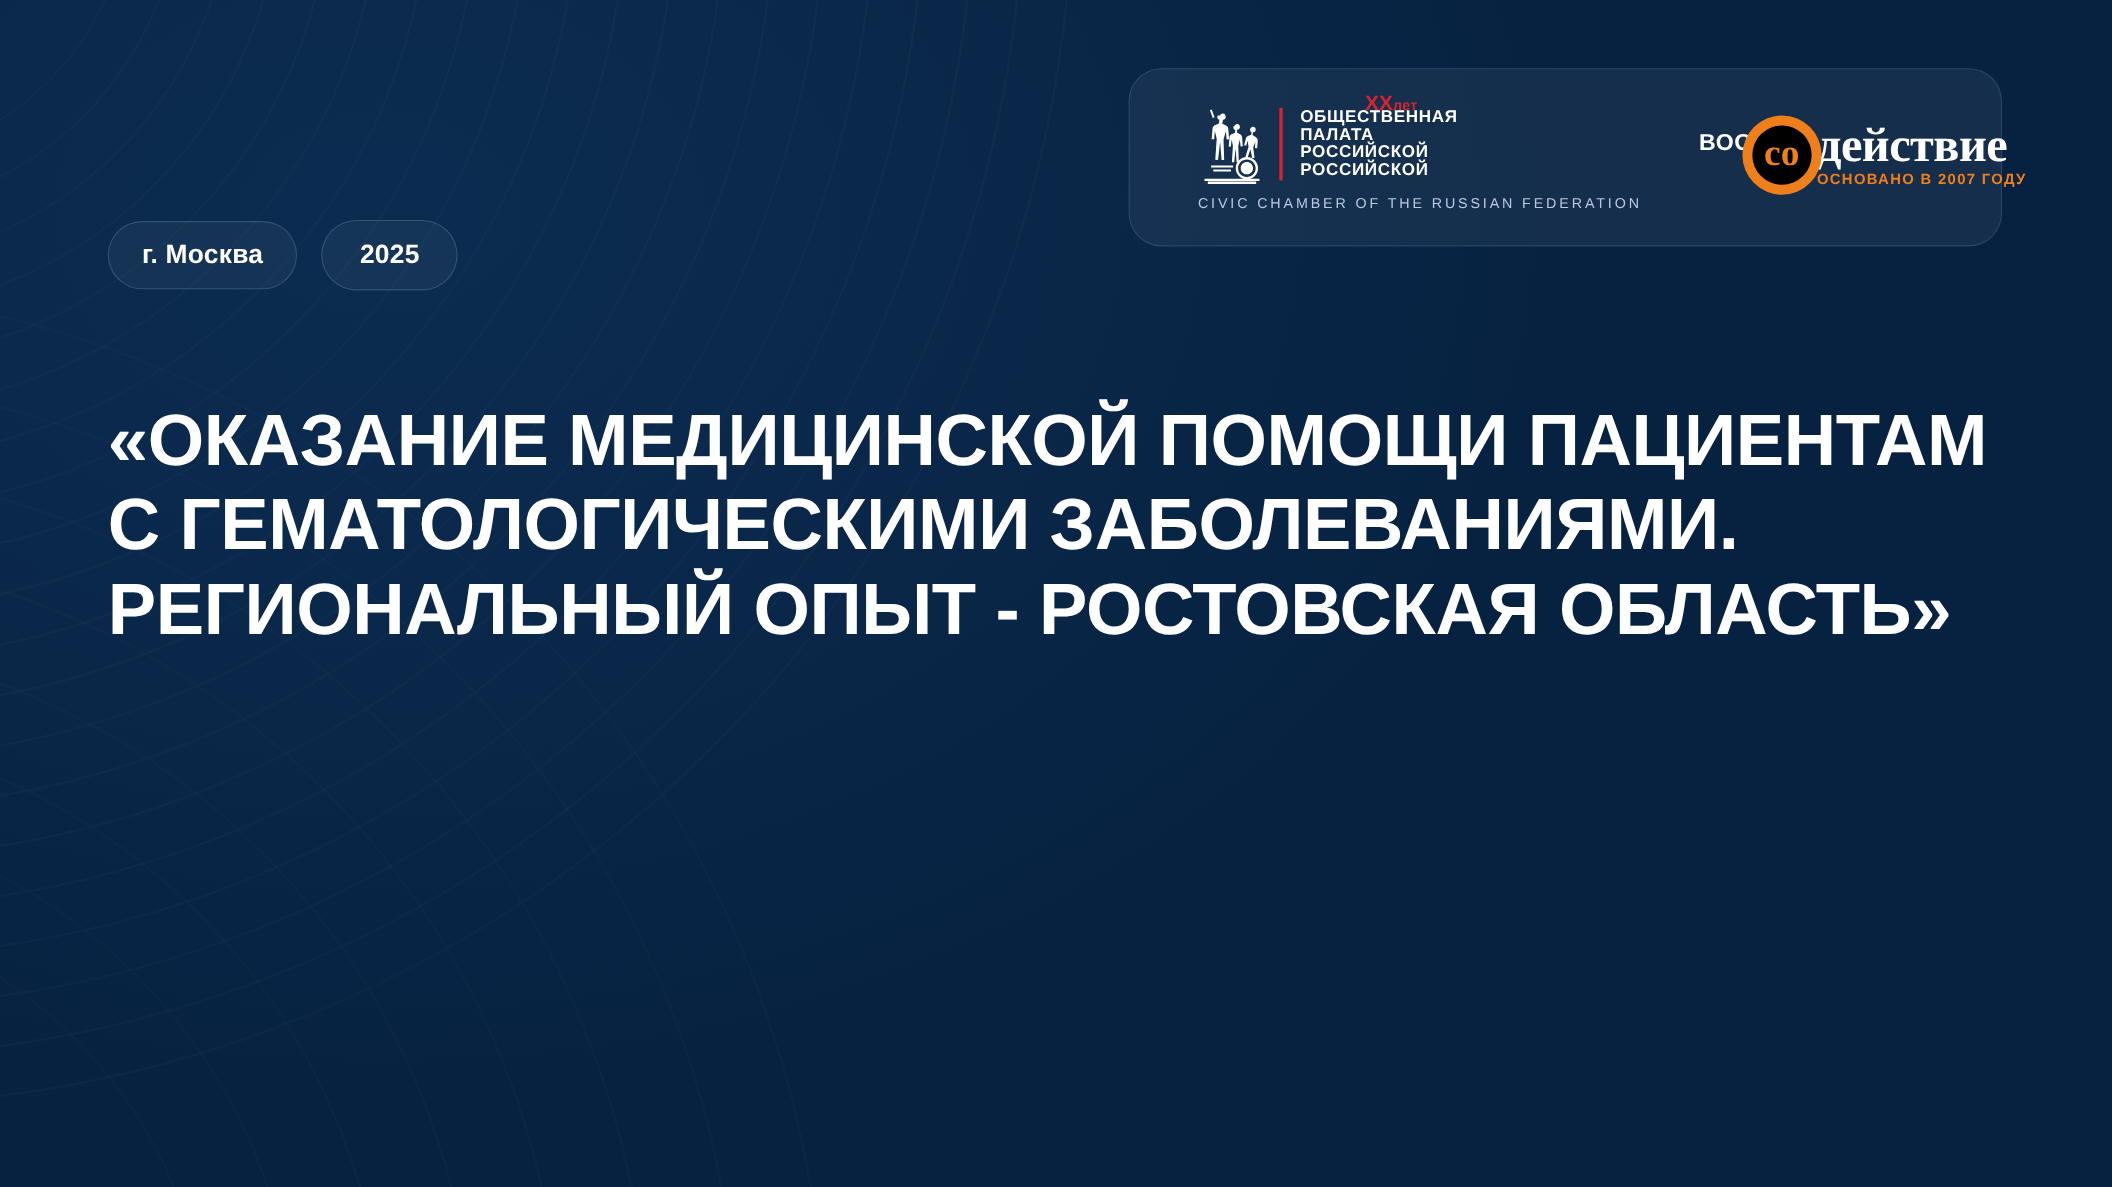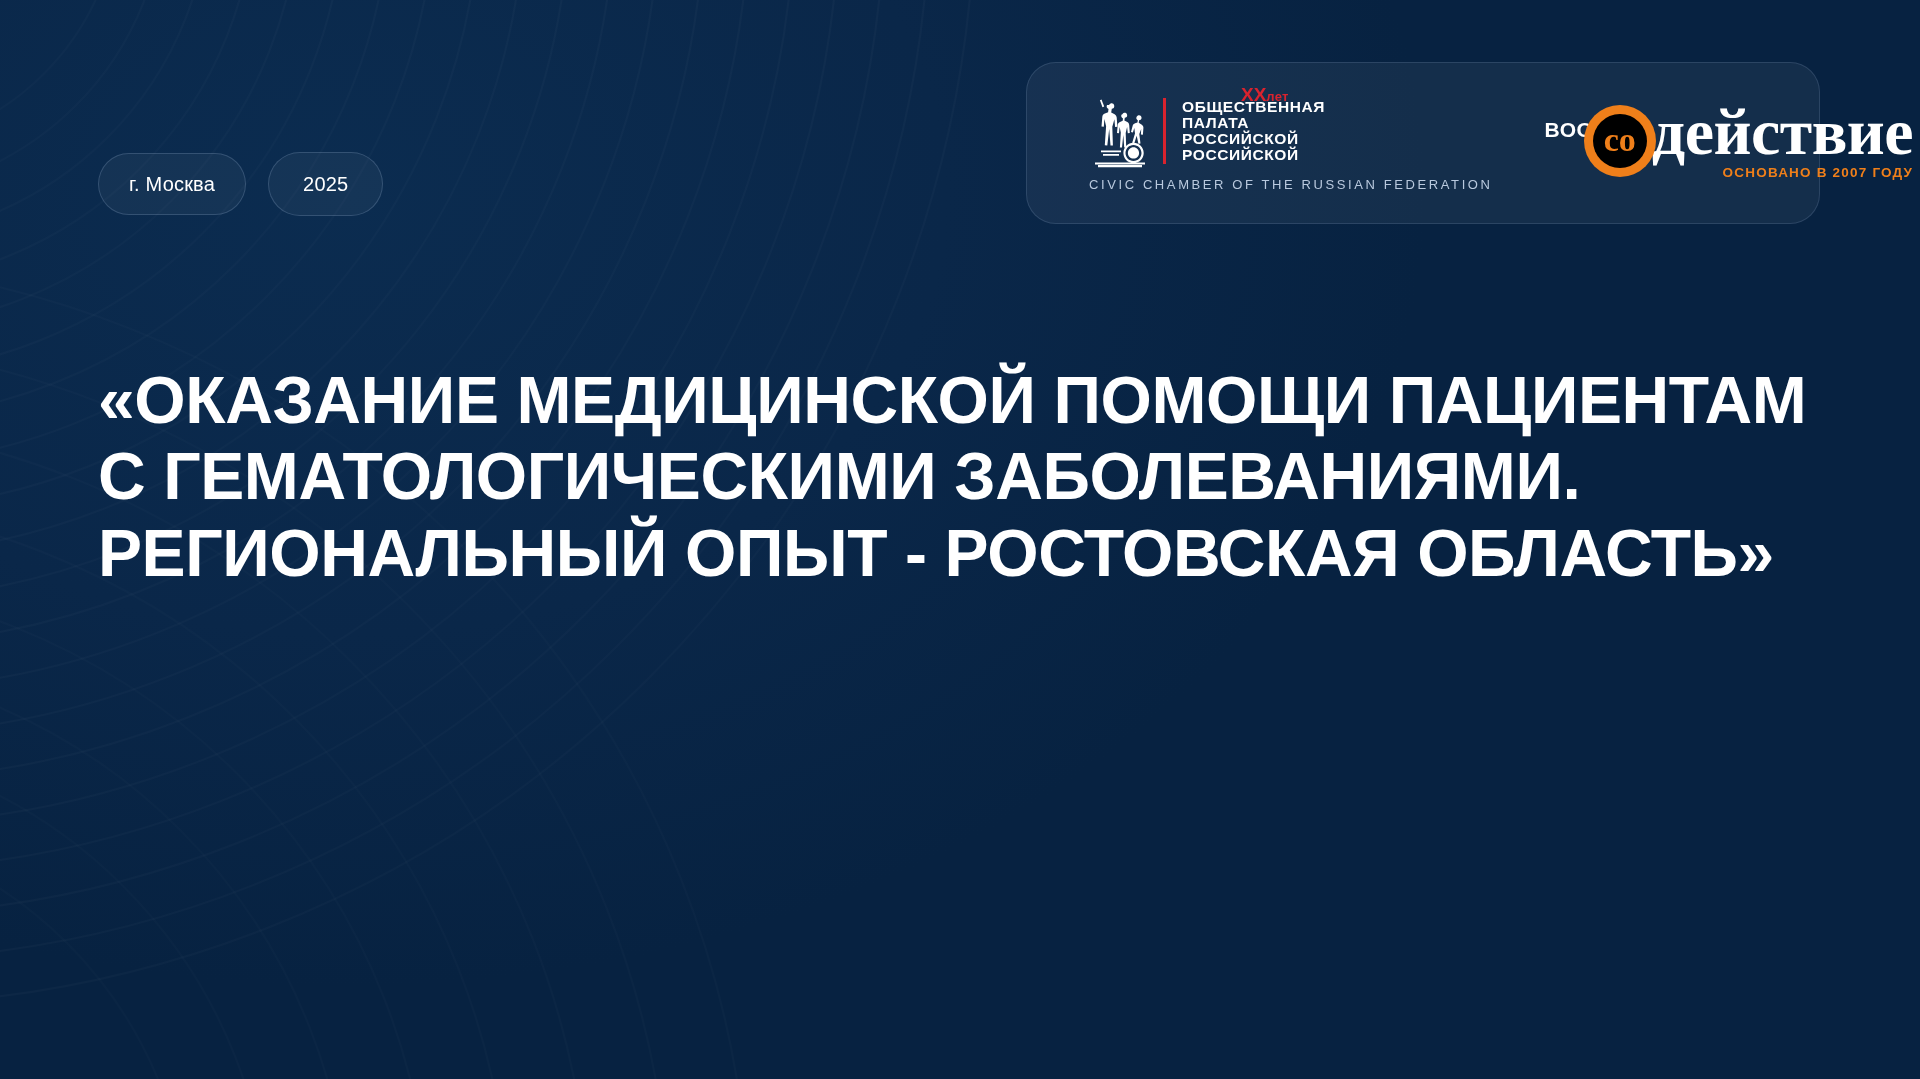--- a/index.html
+++ b/index.html
@@ -47,24 +47,25 @@
   .pill {
     display: flex;
     align-items: center;
     justify-content: center;
     height: 60px;
     padding: 0 30px;
     border-radius: 34px;
     background: rgba(255,255,255,0.045);
     border: 1px solid rgba(180,205,235,0.20);
     color: #ffffff;
-    font-size: 20px;
-    font-weight: 400;
+    font-size: 24px;
+    font-weight: 700;
     letter-spacing: 0.2px;
     white-space: nowrap;
+    margin-top: 48px;
   }
   .pill.year { padding: 1px 34px; }
 
   
   .logo-card {
     position: absolute;
     left: 1026px;
     top: 62px;
     width: 794px;
     height: 162px;
@@ -182,21 +183,21 @@
     box-sizing: border-box;
   }
   .sod-right {
     display: flex;
     flex-direction: column;
     margin-left: -4px;
   }
   .sod-word {
     color: #ffffff;
     font-family: "Liberation Serif", serif;
-    font-size: 66px;
+    font-size: 44px;
     font-weight: 700;
     line-height: 0.92;
     letter-spacing: -0.5px;
   }
   .sod-sub {
     color: #ef7f1a;
     font-size: 13.5px;
     font-weight: 700;
     letter-spacing: 1.2px;
     align-self: flex-end;

